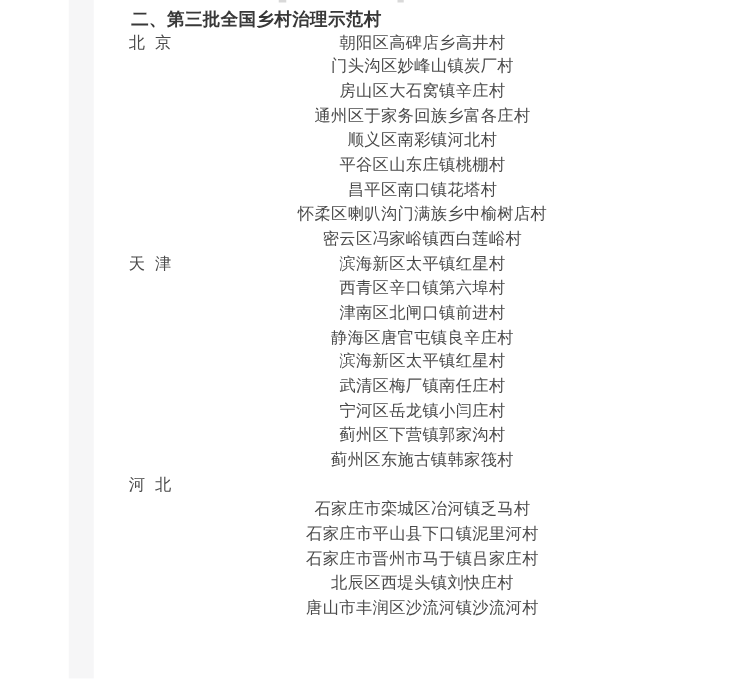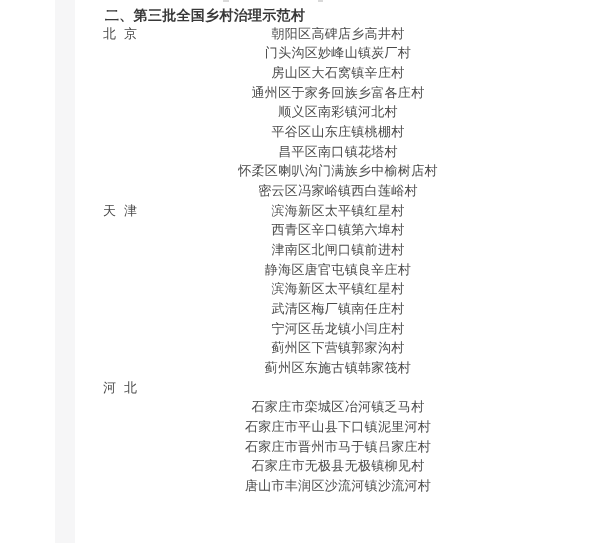--- a/index.html
+++ b/index.html
@@ -153,19 +153,19 @@
       <div class="row">
         <span class="village">石家庄市栾城区冶河镇乏马村</span>
       </div>
       <div class="row">
         <span class="village">石家庄市平山县下口镇泥里河村</span>
       </div>
       <div class="row">
         <span class="village">石家庄市晋州市马于镇吕家庄村</span>
       </div>
       <div class="row">
-        <span class="village">石家庄市无极县无极镇柳见村</span>
+        <span class="village">北辰区西堤头镇刘快庄村</span>
       </div>
       <div class="row">
         <span class="village">唐山市丰润区沙流河镇沙流河村</span>
       </div>
     </div>
 </div>
 
 </body></html>

